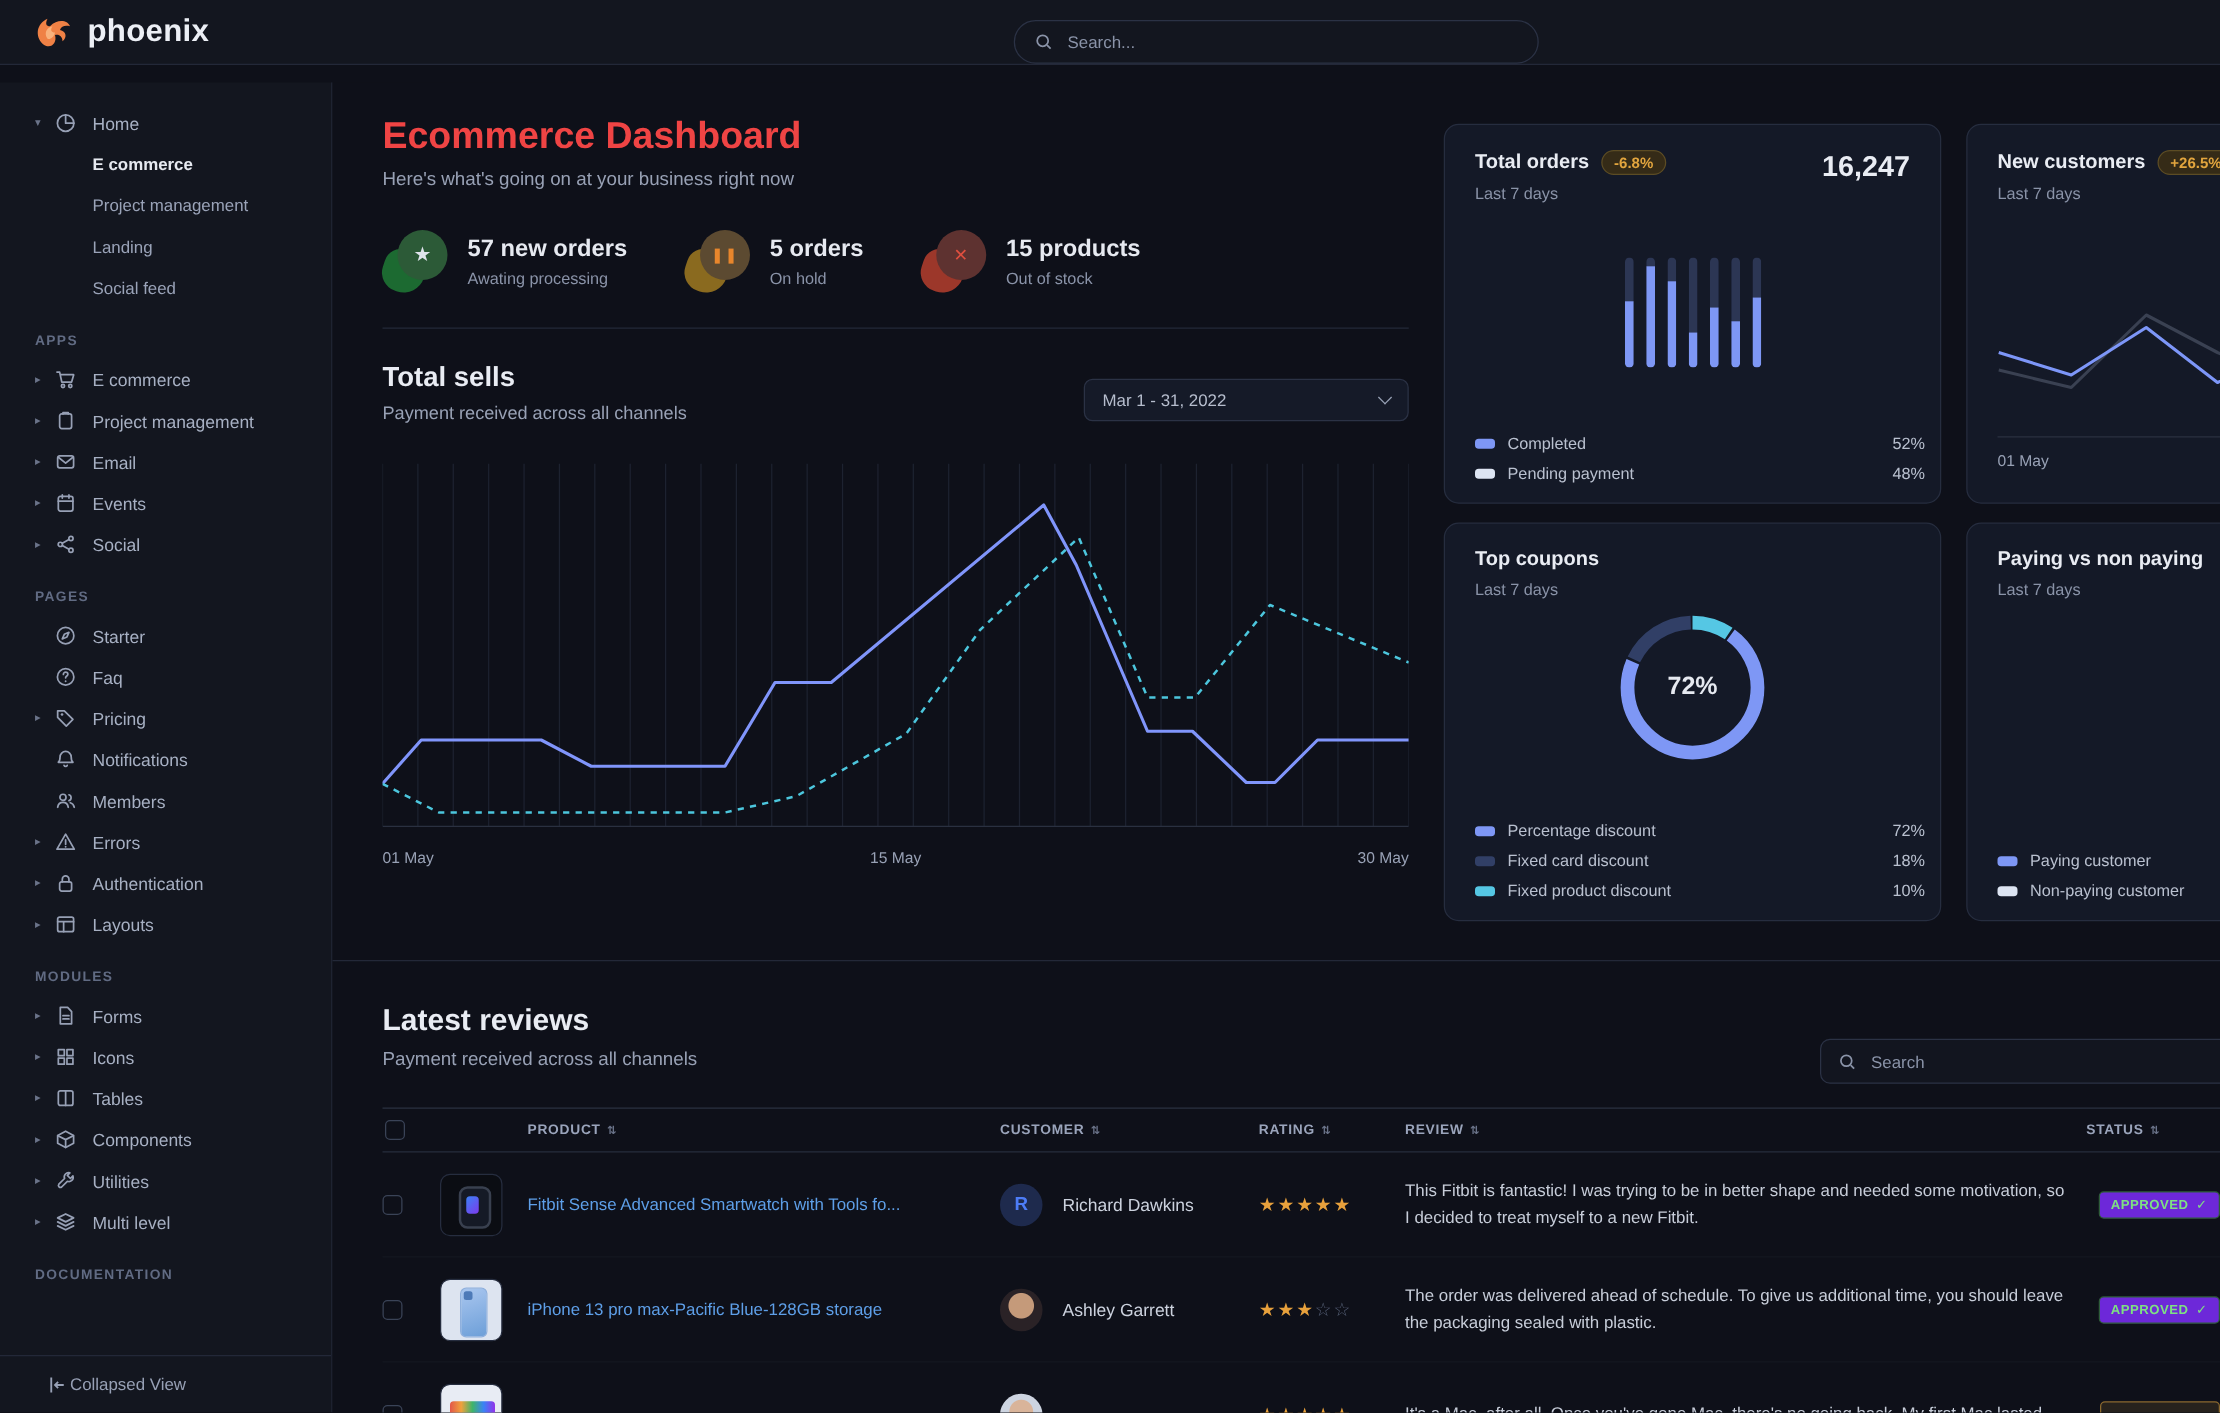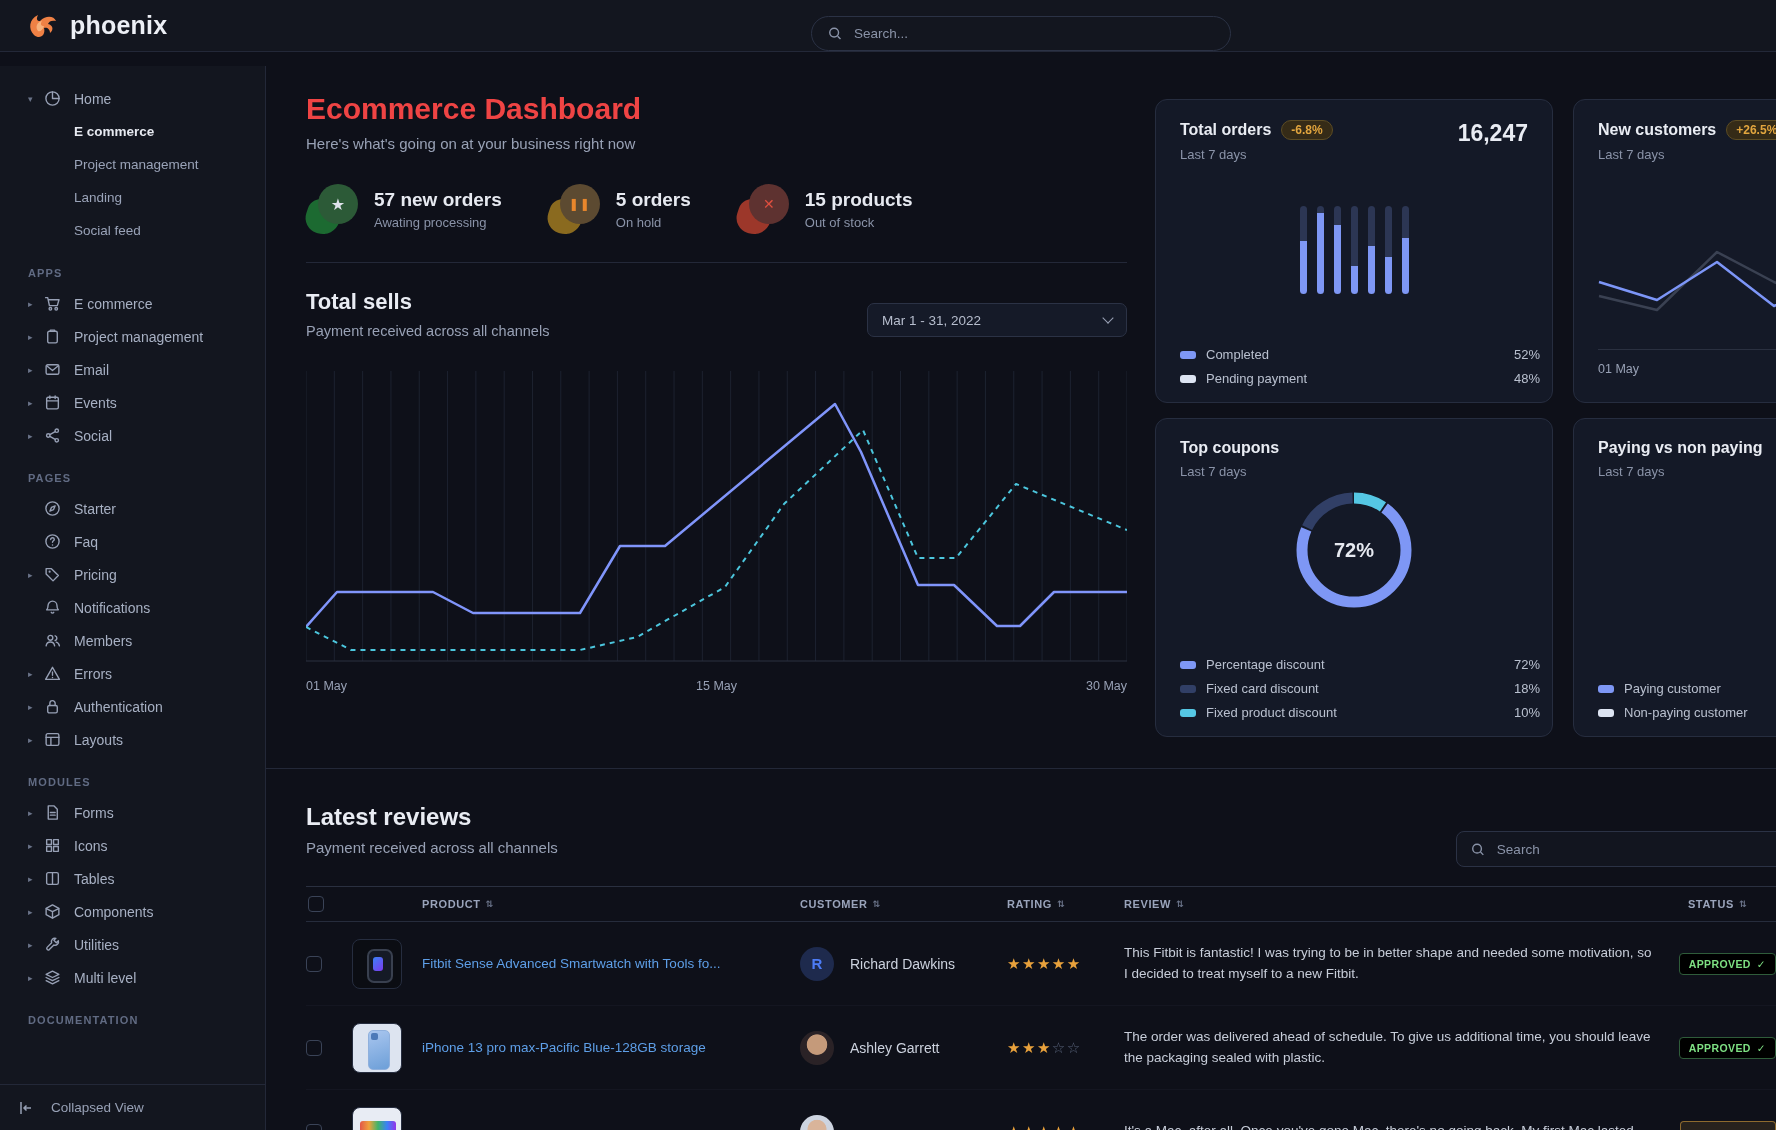--- a/index.html
+++ b/index.html
@@ -22,21 +22,21 @@
   .sidebar{position:absolute;top:66px;left:0;bottom:0;width:266px;background:#13161f;
            border-right:1px solid #232838;padding-top:16px;overflow:hidden;}
   .sb-item{display:flex;align-items:center;height:33px;padding-left:28px;color:#a7b0c3;font-size:14px;cursor:pointer;}
   .caret{width:16px;font-size:9px;color:#6a7389;flex:none;}
   .sb-ic{width:17px;height:17px;margin-right:13px;color:#97a0b5;flex:none;}
   .sb-ic svg{width:17px;height:17px;display:block;}
   .sb-child{display:flex;align-items:center;height:33px;padding-left:74px;color:#9aa3b8;font-size:13.5px;cursor:pointer;}
   .sb-child.active{color:#e6e9f0;font-weight:600;}
   .sb-section{font-size:11px;font-weight:700;letter-spacing:1.1px;color:#616b83;margin:20px 0 8px 28px;}
   .sb-footer{position:absolute;bottom:0;left:0;width:265px;height:46px;border-top:1px solid #232838;
-             display:flex;align-items:center;gap:17px;padding-left:18px;color:#97a0b5;font-size:13.5px;background:#13161f;}
+             display:flex;align-items:center;gap:2px;padding-left:38px;color:#97a0b5;font-size:13.5px;background:#13161f;}
   .sb-footer svg{width:16px;height:16px;}
 
   
   .main{position:absolute;left:266px;top:66px;right:0;bottom:0;background:#0e1019;}
   .top-flex{display:flex;height:702px;}
   .left-col{width:861px;flex:none;padding:26px 0 0 40px;}
   .page-title{font-size:30px;font-weight:700;color:#ef4444;}
   .page-sub{font-size:15px;color:#98a1b5;margin-top:9px;}
 
   .stats{display:flex;gap:46px;margin-top:32px;align-items:center;}
@@ -94,21 +94,21 @@
              display:flex;align-items:center;gap:10px;padding:0 14px;background:#12151f;}
   .rv-search input{background:transparent;border:none;outline:none;color:#aeb6c8;font-size:13.5px;width:100%;font-family:inherit;}
   .rv-search input::placeholder{color:#8a93a8;}
   .tbl{margin-top:30px;}
   .trow{display:grid;grid-template-columns:46px 448px 207px 117px 545px 1fr;align-items:center;}
   .thead{border-top:1px solid #2a3040;border-bottom:1px solid #262c3c;height:36px;
          font-size:11px;font-weight:700;letter-spacing:.6px;color:#9aa4bb;}
   .th{display:flex;align-items:center;gap:5px;}
   .sort{font-size:9px;color:#6a7389;}
   .th-product{padding-left:70px;}
-  .th-status{justify-content:center;padding-right:10px;}
+  .th-status{justify-content:flex-start;padding-right:10px;}
   .trow.data{border-bottom:1px solid #20253355;min-height:84px;padding:10px 0;}
   .cb{width:16px;height:16px;border:1px solid #3a4357;border-radius:4px;background:transparent;}
   .prod-cell{display:flex;align-items:center;gap:20px;}
   .thumb{width:50px;height:50px;border-radius:8px;border:1px solid #262d3f;flex:none;position:relative;overflow:hidden;}
   .thumb-watch{background:#0b0d13;}
   .thumb-watch::before{content:"";position:absolute;left:14px;top:9px;width:22px;height:30px;border-radius:7px;
         background:#151a26;border:2px solid #39404f;}
   .thumb-watch::after{content:"";position:absolute;left:20px;top:17px;width:10px;height:14px;border-radius:3px;
         background:linear-gradient(135deg,#3b82f6,#7c3aed);}
   .thumb-phone{background:#dde4f0;}
@@ -124,21 +124,21 @@
   .avatar{width:34px;height:34px;border-radius:50%;flex:none;display:flex;align-items:center;justify-content:center;
           font-weight:700;font-size:15px;}
   .avatar-initial{background:#1e2a4d;color:#4d7cf6;}
   .avatar-photo1{background:radial-gradient(circle at 50% 40%,#c59a7a 0 37%,#2a2226 40%);}
   .avatar-photo2{background:radial-gradient(circle at 50% 42%,#d9b49a 0 35%,#cdd4e0 38%);}
   .cust-name{font-size:14px;color:#ccd2de;}
   .stars{font-size:15px;letter-spacing:1.5px;}
   .star-f{color:#e8a13c;} .star-e{color:#566077;}
   .review-txt{font-size:13.5px;color:#c7cdd9;line-height:1.55;max-width:530px;}
   .status-cell{display:flex;justify-content:flex-end;}
-  .badge-ok{font-size:10.5px;font-weight:700;letter-spacing:.4px;color:#7ee083;background:#000000;
+  .badge-ok{font-size:10.5px;font-weight:700;letter-spacing:.4px;color:#7ee083;background:#6d28d9;
             border:1px solid #2f5c3a;border-radius:4px;padding:4px 9px;display:flex;align-items:center;gap:6px;}
   .badge-ghost{width:96px;height:22px;border:1px solid rgba(226,165,62,.55);background:rgba(226,165,62,.12);border-radius:4px;}
 </style>
 </head>
 <body>
 
 <div class="navbar">
   <div class="logo">
     <svg width="34" height="30" viewBox="0 0 34 30">
       <path d="M8 24 C2 18, 3 8, 12 4 C10 8, 11 10, 14 10 C20 4, 28 5, 30 10 C26 9, 23 10, 22 13 C27 14, 28 19, 24 22 C24 18, 21 16, 18 17 C20 24, 14 29, 8 24 Z" fill="#ef8145"></path>

